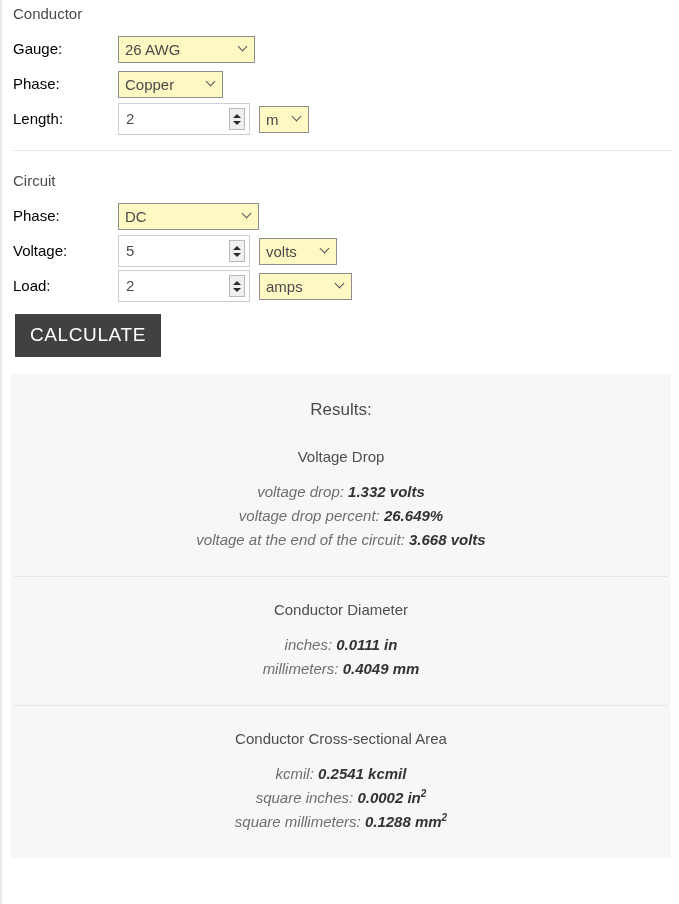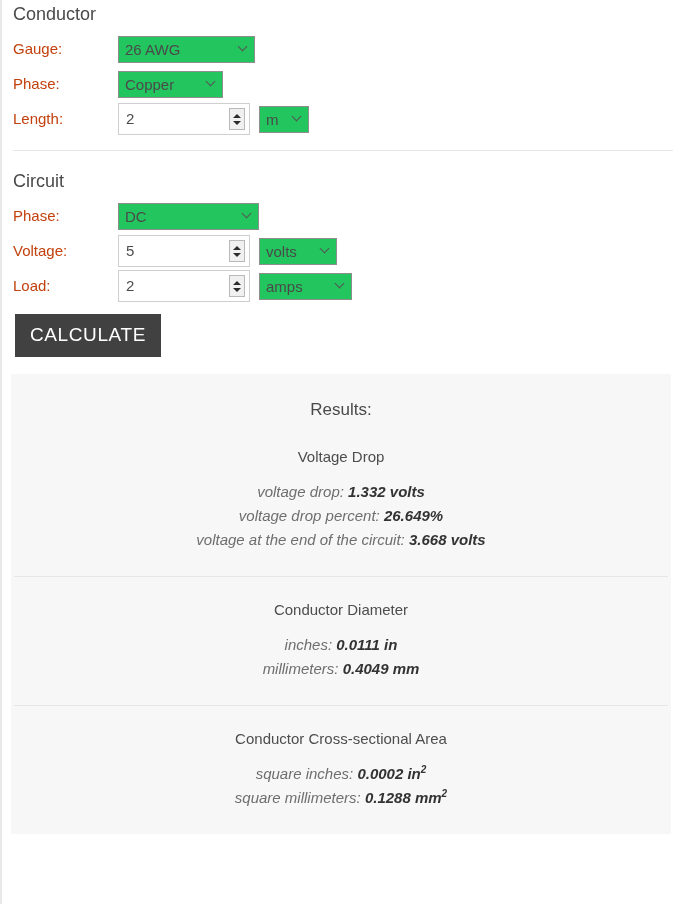--- a/index.html
+++ b/index.html
@@ -39,52 +39,52 @@
     padding: 10px 0 0 2px;
     line-height: 44px;
     white-space: nowrap;
   }
 
   
   .section {
     padding: 0 0 0 2px;
   }
   .section-title {
-    font-size: 18px;
+    font-size: 15px;
     color: #4a4a4a;
     line-height: 22px;
     padding: 3px 0 7px 0;
   }
   .form-row {
     display: flex;
     align-items: center;
     height: 34px;
     margin-bottom: 1px;
   }
   .row-label {
     width: 105px;
     flex: 0 0 105px;
     font-size: 15px;
-    color: #c2410c;
+    color: #000000;
     line-height: 20px;
   }
   .field-wrap {
     display: flex;
     align-items: center;
   }
 
   
   .sel {
     position: relative;
     display: inline-flex;
     align-items: center;
     box-sizing: border-box;
     height: 27px;
     border: 1px solid #8e8e8e;
-    background: #22c55e;
+    background: #fef9c3;
     padding: 0 22px 0 6px;
     font-size: 15px;
     color: #4a4a4a;
     line-height: 25px;
     white-space: nowrap;
     cursor: default;
   }
   .sel .sel-text { display: block; }
   .sel .chev {
     position: absolute;
@@ -336,18 +336,19 @@
           <div class="res-line"><span>voltage drop percent:</span> <b>26.649%</b></div>
           <div class="res-line"><span>voltage at the end of the circuit:</span> <b>3.668 volts</b></div>
         </div>
         <div class="res-group">
           <div class="res-heading">Conductor Diameter</div>
           <div class="res-line"><span>inches:</span> <b>0.0111 in</b></div>
           <div class="res-line"><span>millimeters:</span> <b>0.4049 mm</b></div>
         </div>
         <div class="res-group">
           <div class="res-heading">Conductor Cross-sectional Area</div>
+          <div class="res-line"><span>kcmil:</span> <b>0.2541 kcmil</b></div>
           <div class="res-line"><span>square inches:</span> <b>0.0002 in<sup>2</sup></b></div>
           <div class="res-line"><span>square millimeters:</span> <b>0.1288 mm<sup>2</sup></b></div>
         </div>
       </div>
   </div>
 </div>
 
 </body></html>

